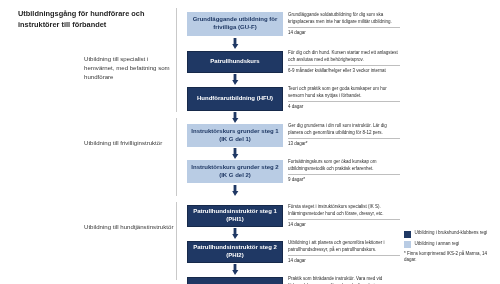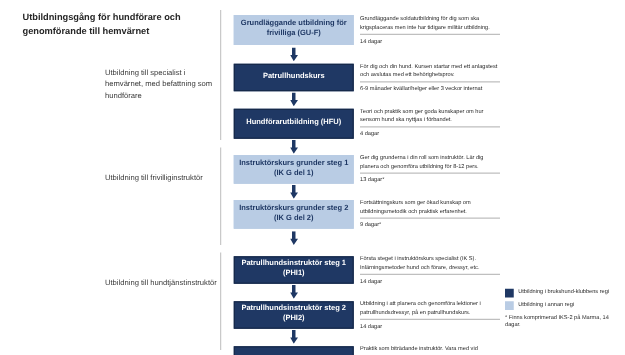--- a/index.html
+++ b/index.html
@@ -88,21 +88,21 @@
   .swatch.dark { background: #1f3864; }
   .swatch.light { background: #b9cce4; }
   .legend-label { font-size: 4.5px; line-height: 1.35; color: #2b2b2b; }
   .footnote { font-size: 4.5px; line-height: 1.4; color: #2b2b2b; margin-top: 3px; }
 </style>
 </head>
 <body>
 
 <div id="canvas">
 
-  <div class="title">Utbildningsgång för hundförare och genomförande till hemvärnet</div>
+  <div class="title">Utbildningsgång för hundförare och instruktörer till förbandet</div>
 
   <div class="vsep" id="vsep-0"></div>
   <div class="vsep" id="vsep-1"></div>
   <div class="vsep" id="vsep-2"></div>
 
   <div class="side-label" id="side-label-0">Utbildning till specialist i hemvärnet, med befattning som hundförare</div>
   <div class="side-label" id="side-label-1">Utbildning till frivilliginstruktör</div>
   <div class="side-label" id="side-label-2">Utbildning till hundtjänstinstruktör</div>
 
   <div class="node light" id="node-0">

